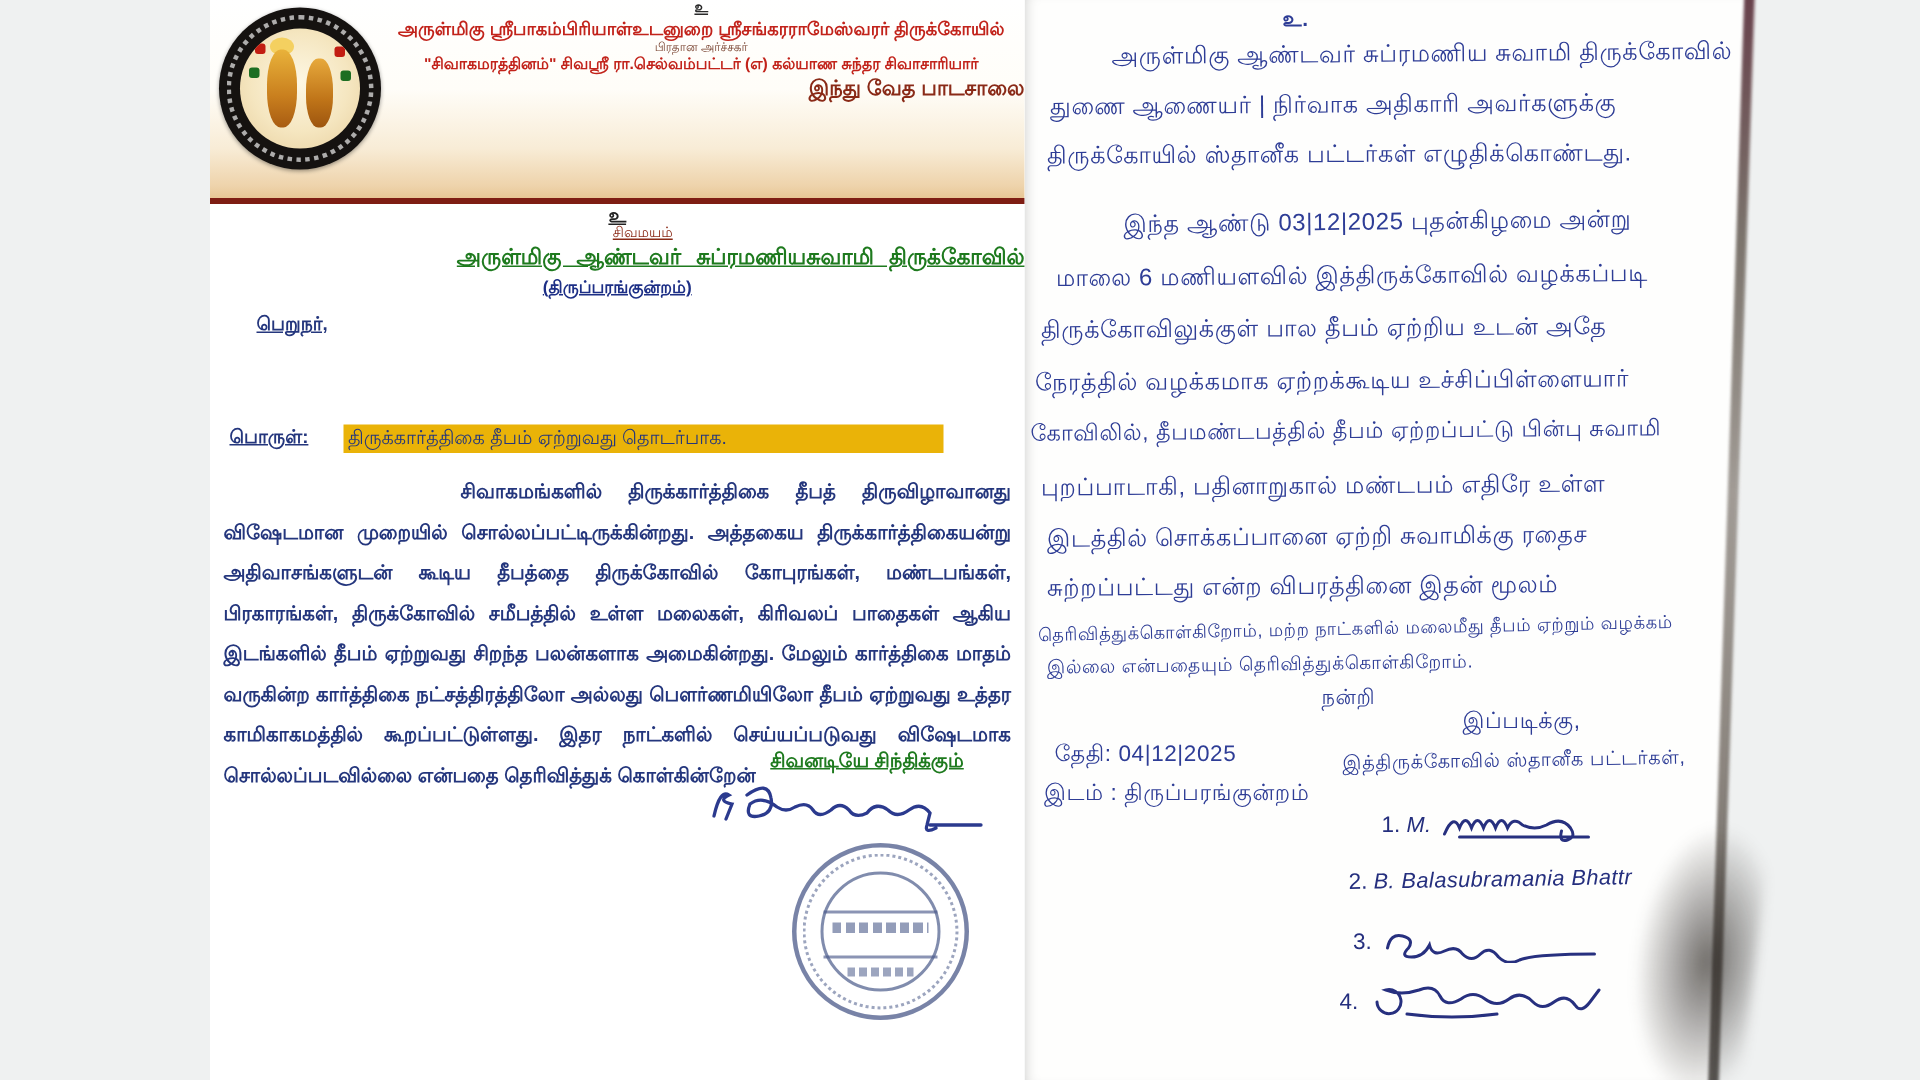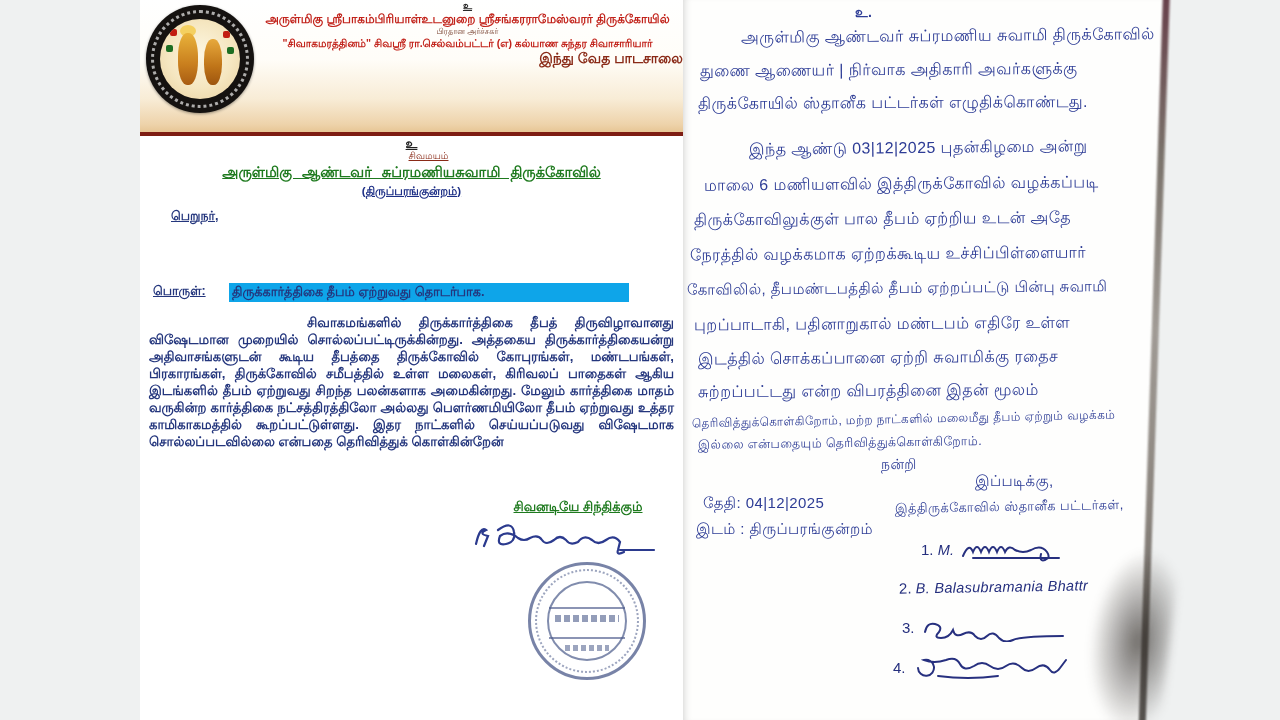--- a/index.html
+++ b/index.html
@@ -50,37 +50,37 @@
   .lh-l3 { font-size:10.5px; font-weight:bold; color:#c2231b; line-height:13px; }
   .lh-l4 { font-size:15px; font-weight:bold; color:#8a2a17; line-height:19px; }
   .lh-l5 { font-size:14px; font-weight:bold; color:#8a2a17; line-height:17px;text-align:right; }
   .lh-addr { font-size:9px; color:#8a6a49; line-height:13px; letter-spacing:.2px; }
   .lh-mail { font-size:10px; color:#6d5a47; line-height:14px; }
 
   .om2 { position:absolute; top:136px; left:0; width:543px; text-align:center;
     font-size:13px; font-weight:bold; color:#222; text-decoration:underline; }
   .sivamayam { position:absolute; top:150px; left:0; width:577px; text-align:center;
     font-size:9.5px; font-weight:normal; color:#8a2a17; text-decoration:underline; }
-  .g-head { position:absolute; top:164px; left:0; width:543px; text-align:center;
+  .g-head { position:absolute; top:164px; left:0; width:543px; text-align:right;
     font-size:14.5px; font-weight:bold; color:#1e7a1e; text-decoration:underline; word-spacing:6px;}
   .b-subhead { position:absolute; top:185px; left:0; width:543px; text-align:center;
     font-size:11.5px; font-weight:bold; color:#1d2f86; text-decoration:underline; }
 
   .navy { color:#24367d; }
   .to-label { position:absolute; top:209px; left:13px; font-size:12.5px; font-weight:bold;
     text-decoration:underline;margin-left:18px; }
   .recipient { position:absolute; top:224px; left:88px; font-size:13px; font-weight:600;
     line-height:24px; }
   .subject-row { position:absolute; top:284px; left:13px; font-size:12.5px; }
   .subject-label { font-weight:bold; text-decoration:underline; }
-  .subject-text { position:absolute; left:76px; top:-1px; width:400px; background:#0ea5e9;
-    font-weight:bold; font-size:12.8px; padding:1px 3px; white-space:nowrap; }
+  .subject-text { position:absolute; left:76px; top:-1px; width:400px; background:#eab308;
+    font-weight:normal; font-size:12.8px; padding:1px 3px; white-space:nowrap; }
 
   .body-par { position:absolute; top:314px; left:9px; width:525px;
-    font-size:13.2px; font-weight:600; line-height:17px; text-align:justify;
+    font-size:13.2px; font-weight:600; line-height:27px; text-align:justify;
     text-indent:158px; color:#24367d; }
 
   .closing { position:absolute; top:499px; left:338px; width:200px; text-align:center;
     font-size:13px; font-weight:bold; color:#1e7a1e; text-decoration:underline; }
   .sig-left { position:absolute; top:516px; left:330px; }
 
   .stamp { position:absolute; top:562px; left:388px; width:118px; height:118px; border-radius:50%;
     border:3px solid rgba(44,62,118,.75); opacity:.85; }
   .stamp-dots { position:absolute; inset:4px; border-radius:50%; border:2px dotted rgba(44,62,118,.55);}
   .stamp-inner { position:absolute; inset:16px; border-radius:50%; border:2px solid rgba(44,62,118,.7);}

